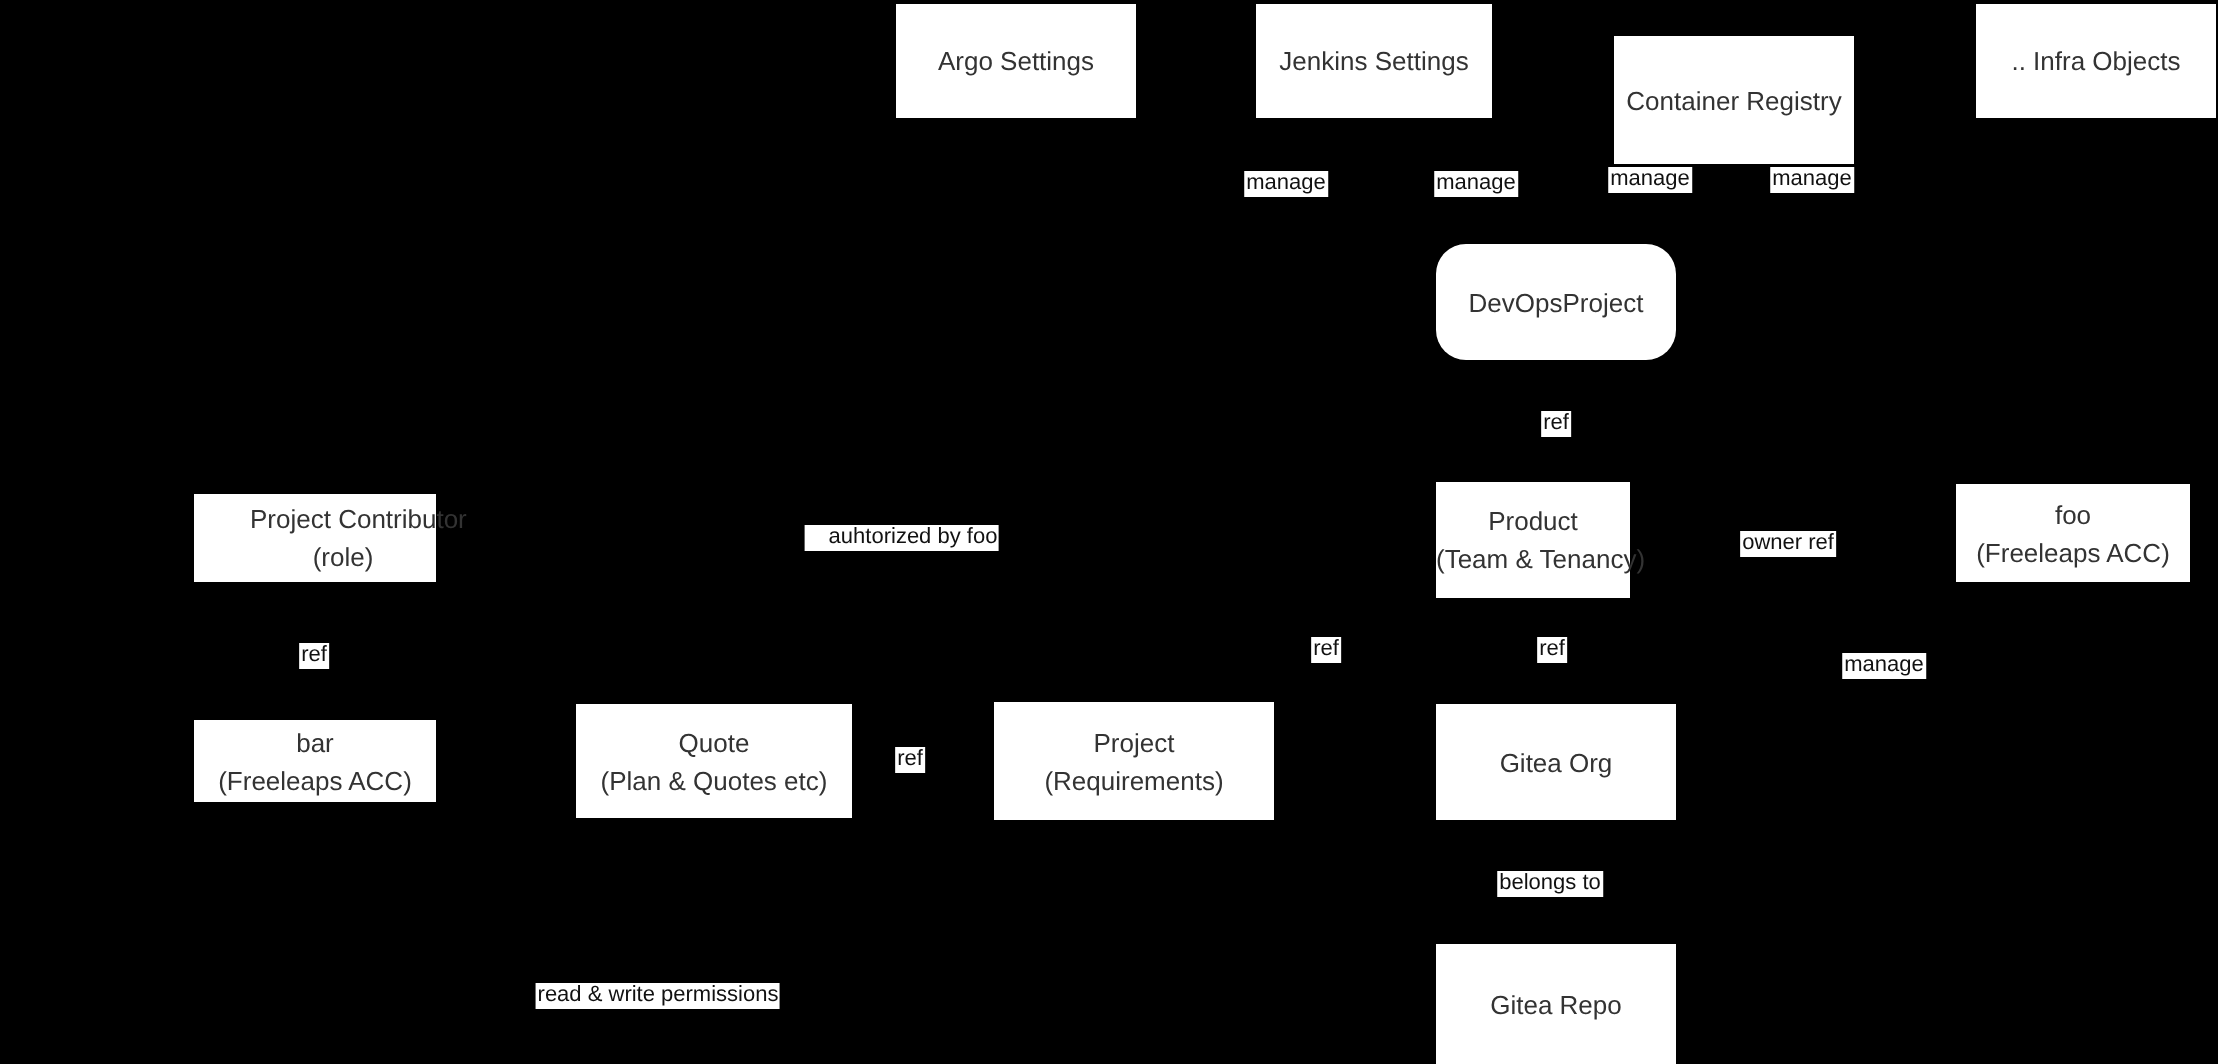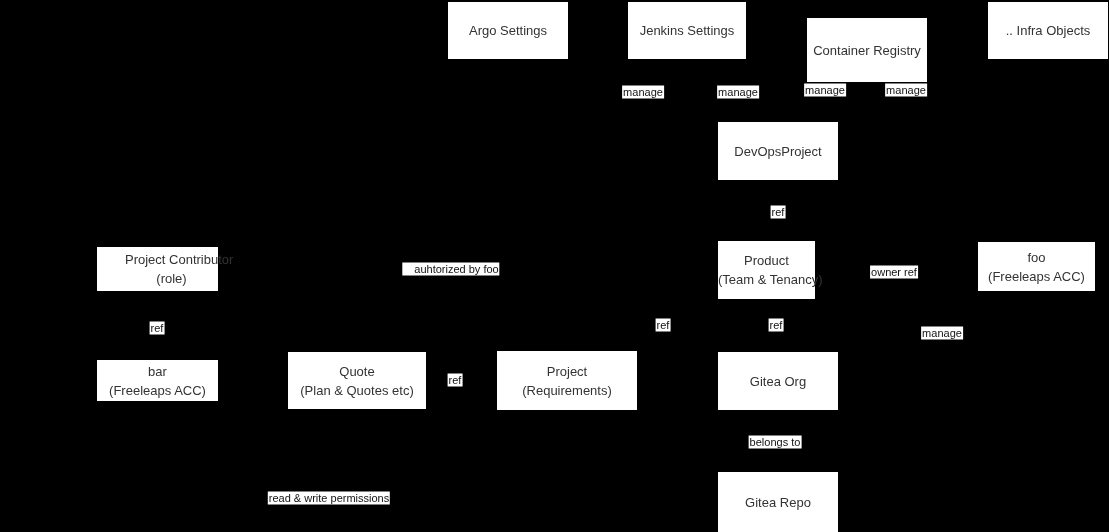--- a/index.html
+++ b/index.html
@@ -48,21 +48,21 @@
     </div>
     <div class="node" style="left: 628px; top: 2px; width: 118px; height: 57px;">
       <div class="node-line">Jenkins Settings</div>
     </div>
     <div class="node" style="left: 807px; top: 18px; width: 120px; height: 64px;">
       <div class="node-line">Container Registry</div>
     </div>
     <div class="node" style="left: 988px; top: 2px; width: 120px; height: 57px;">
       <div class="node-line">.. Infra Objects</div>
     </div>
-    <div class="node" style="left: 718px; top: 122px; width: 120px; height: 58px;">
+    <div class="node" style="left: 718px; top: 122px; width: 120px; height: 58px; border-radius: 15px;">
       <div class="node-line">DevOpsProject</div>
     </div>
     <div class="node" style="left: 718px; top: 241px; width: 97px; height: 58px;">
       <div class="node-line">Product</div>
       <div class="node-line">(Team &amp; Tenancy)</div>
     </div>
     <div class="node" style="left: 978px; top: 242px; width: 117px; height: 49px;">
       <div class="node-line">foo</div>
       <div class="node-line">(Freeleaps ACC)</div>
     </div>

